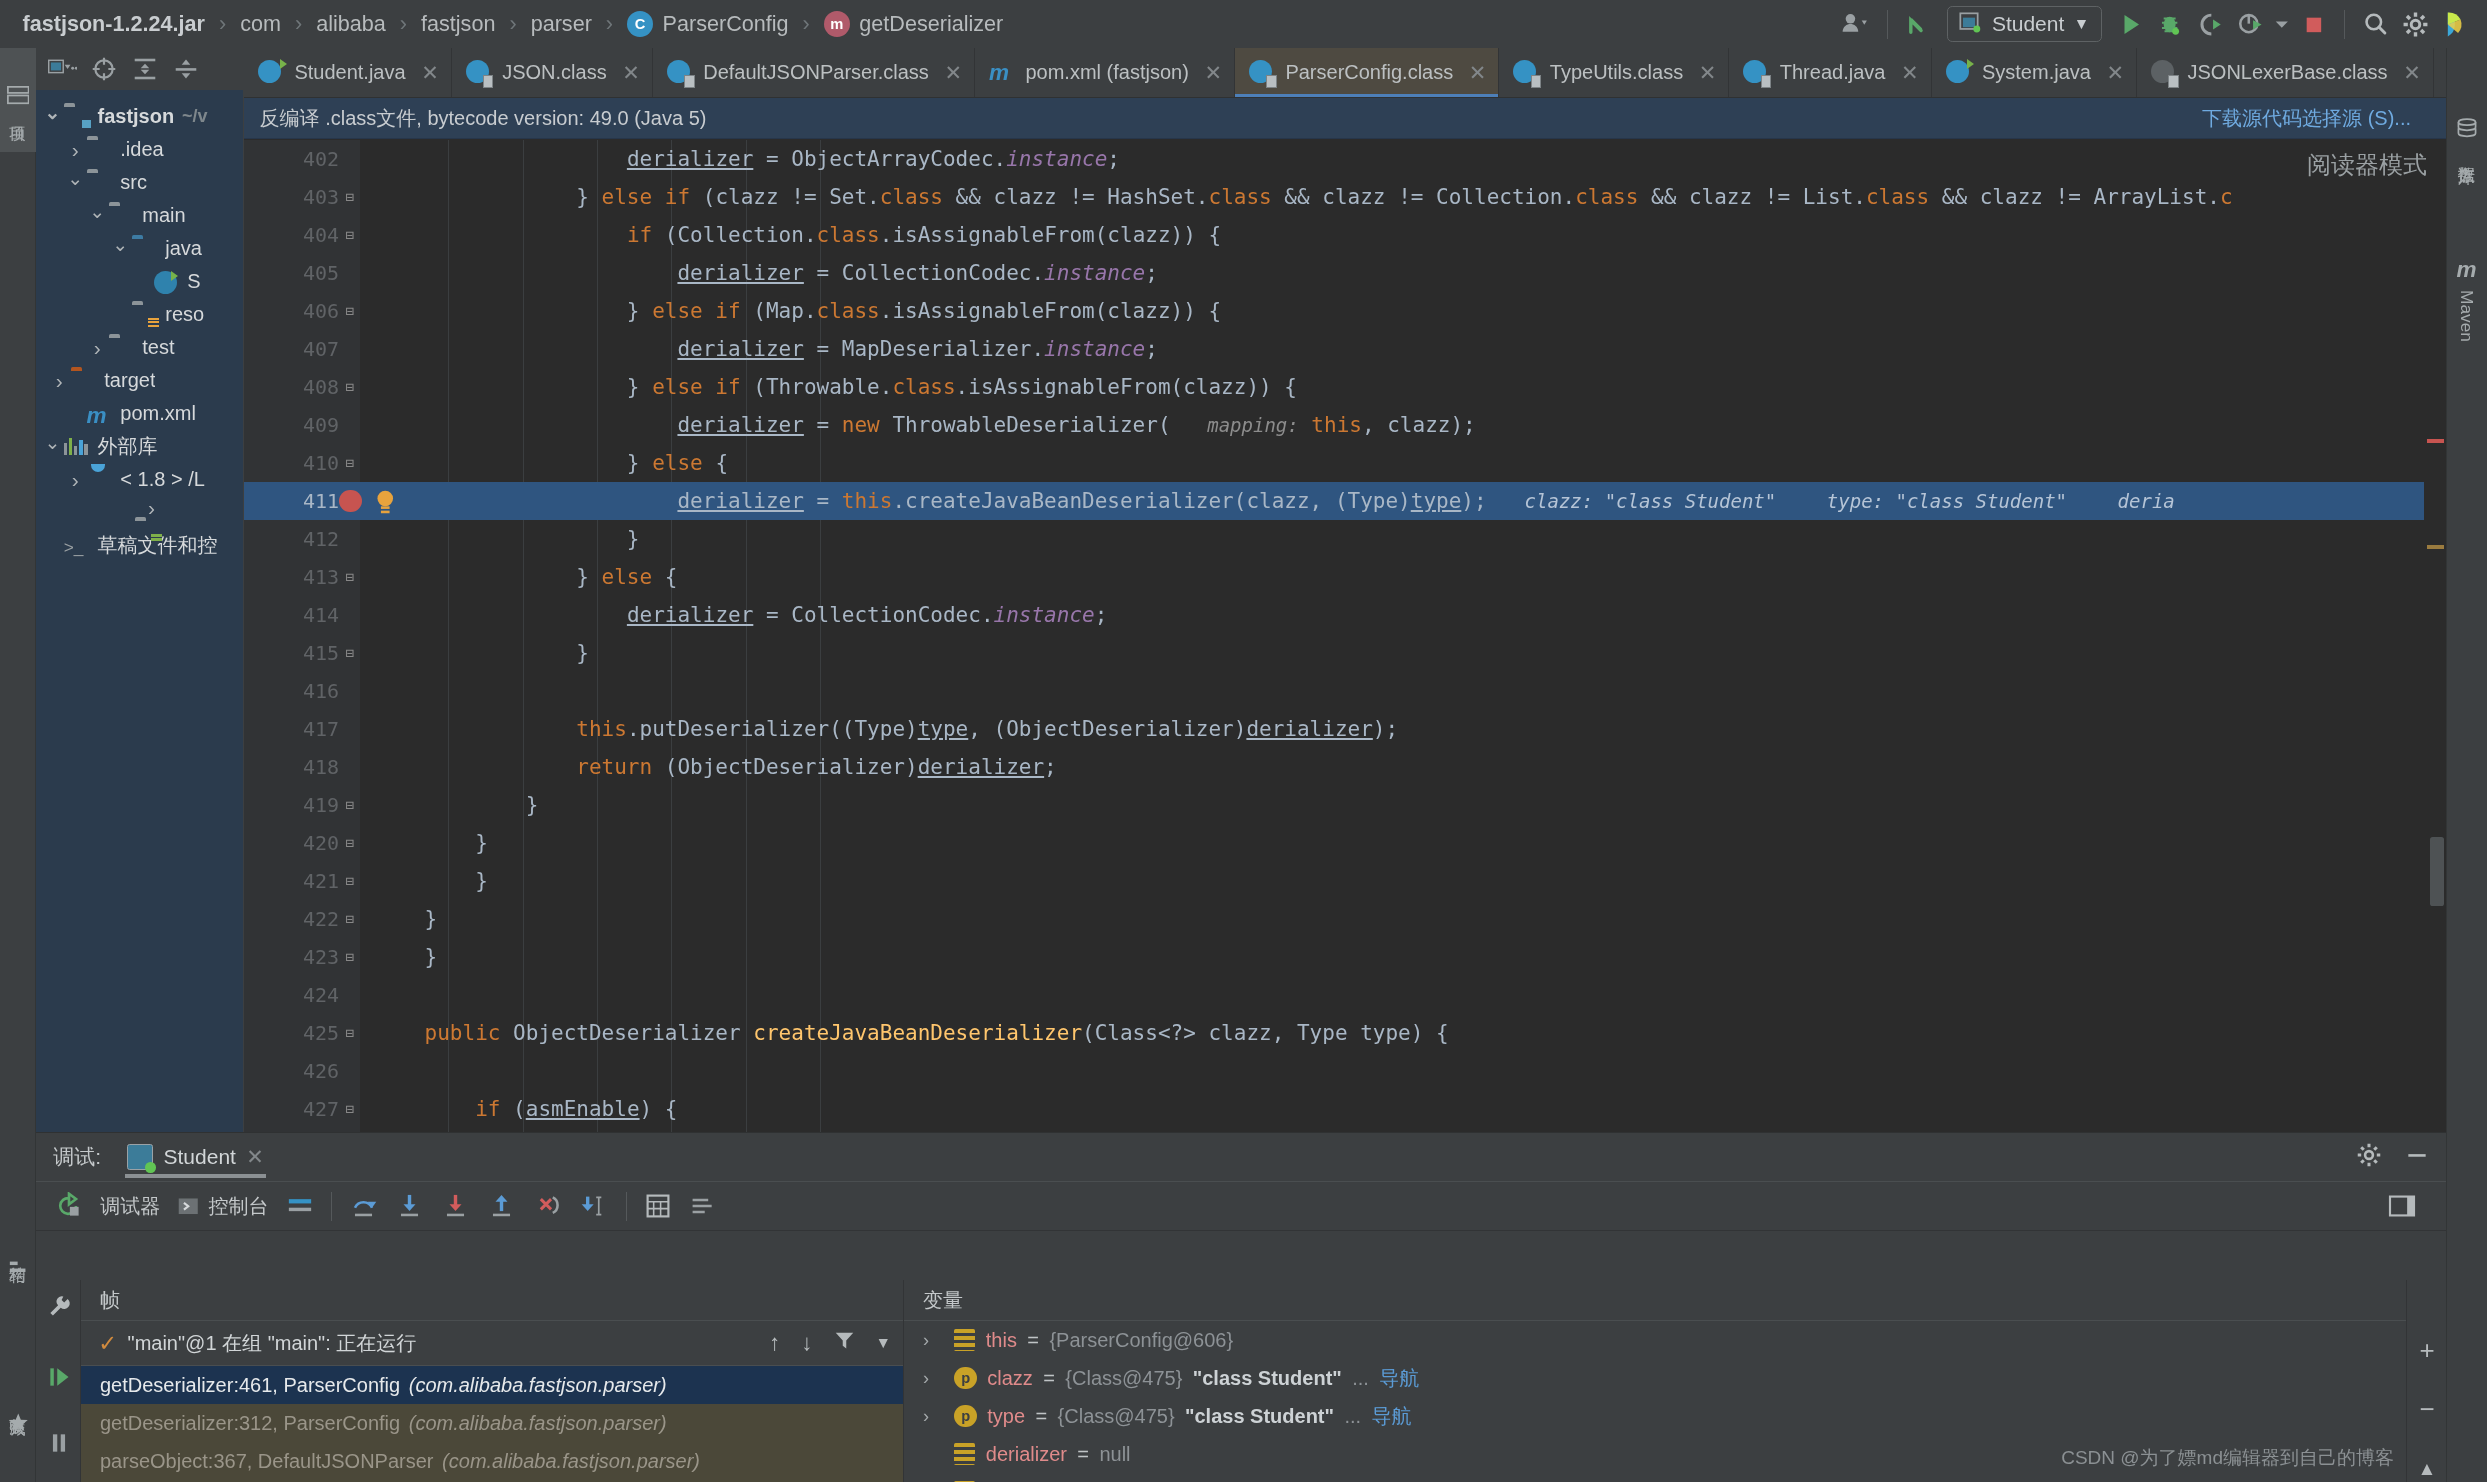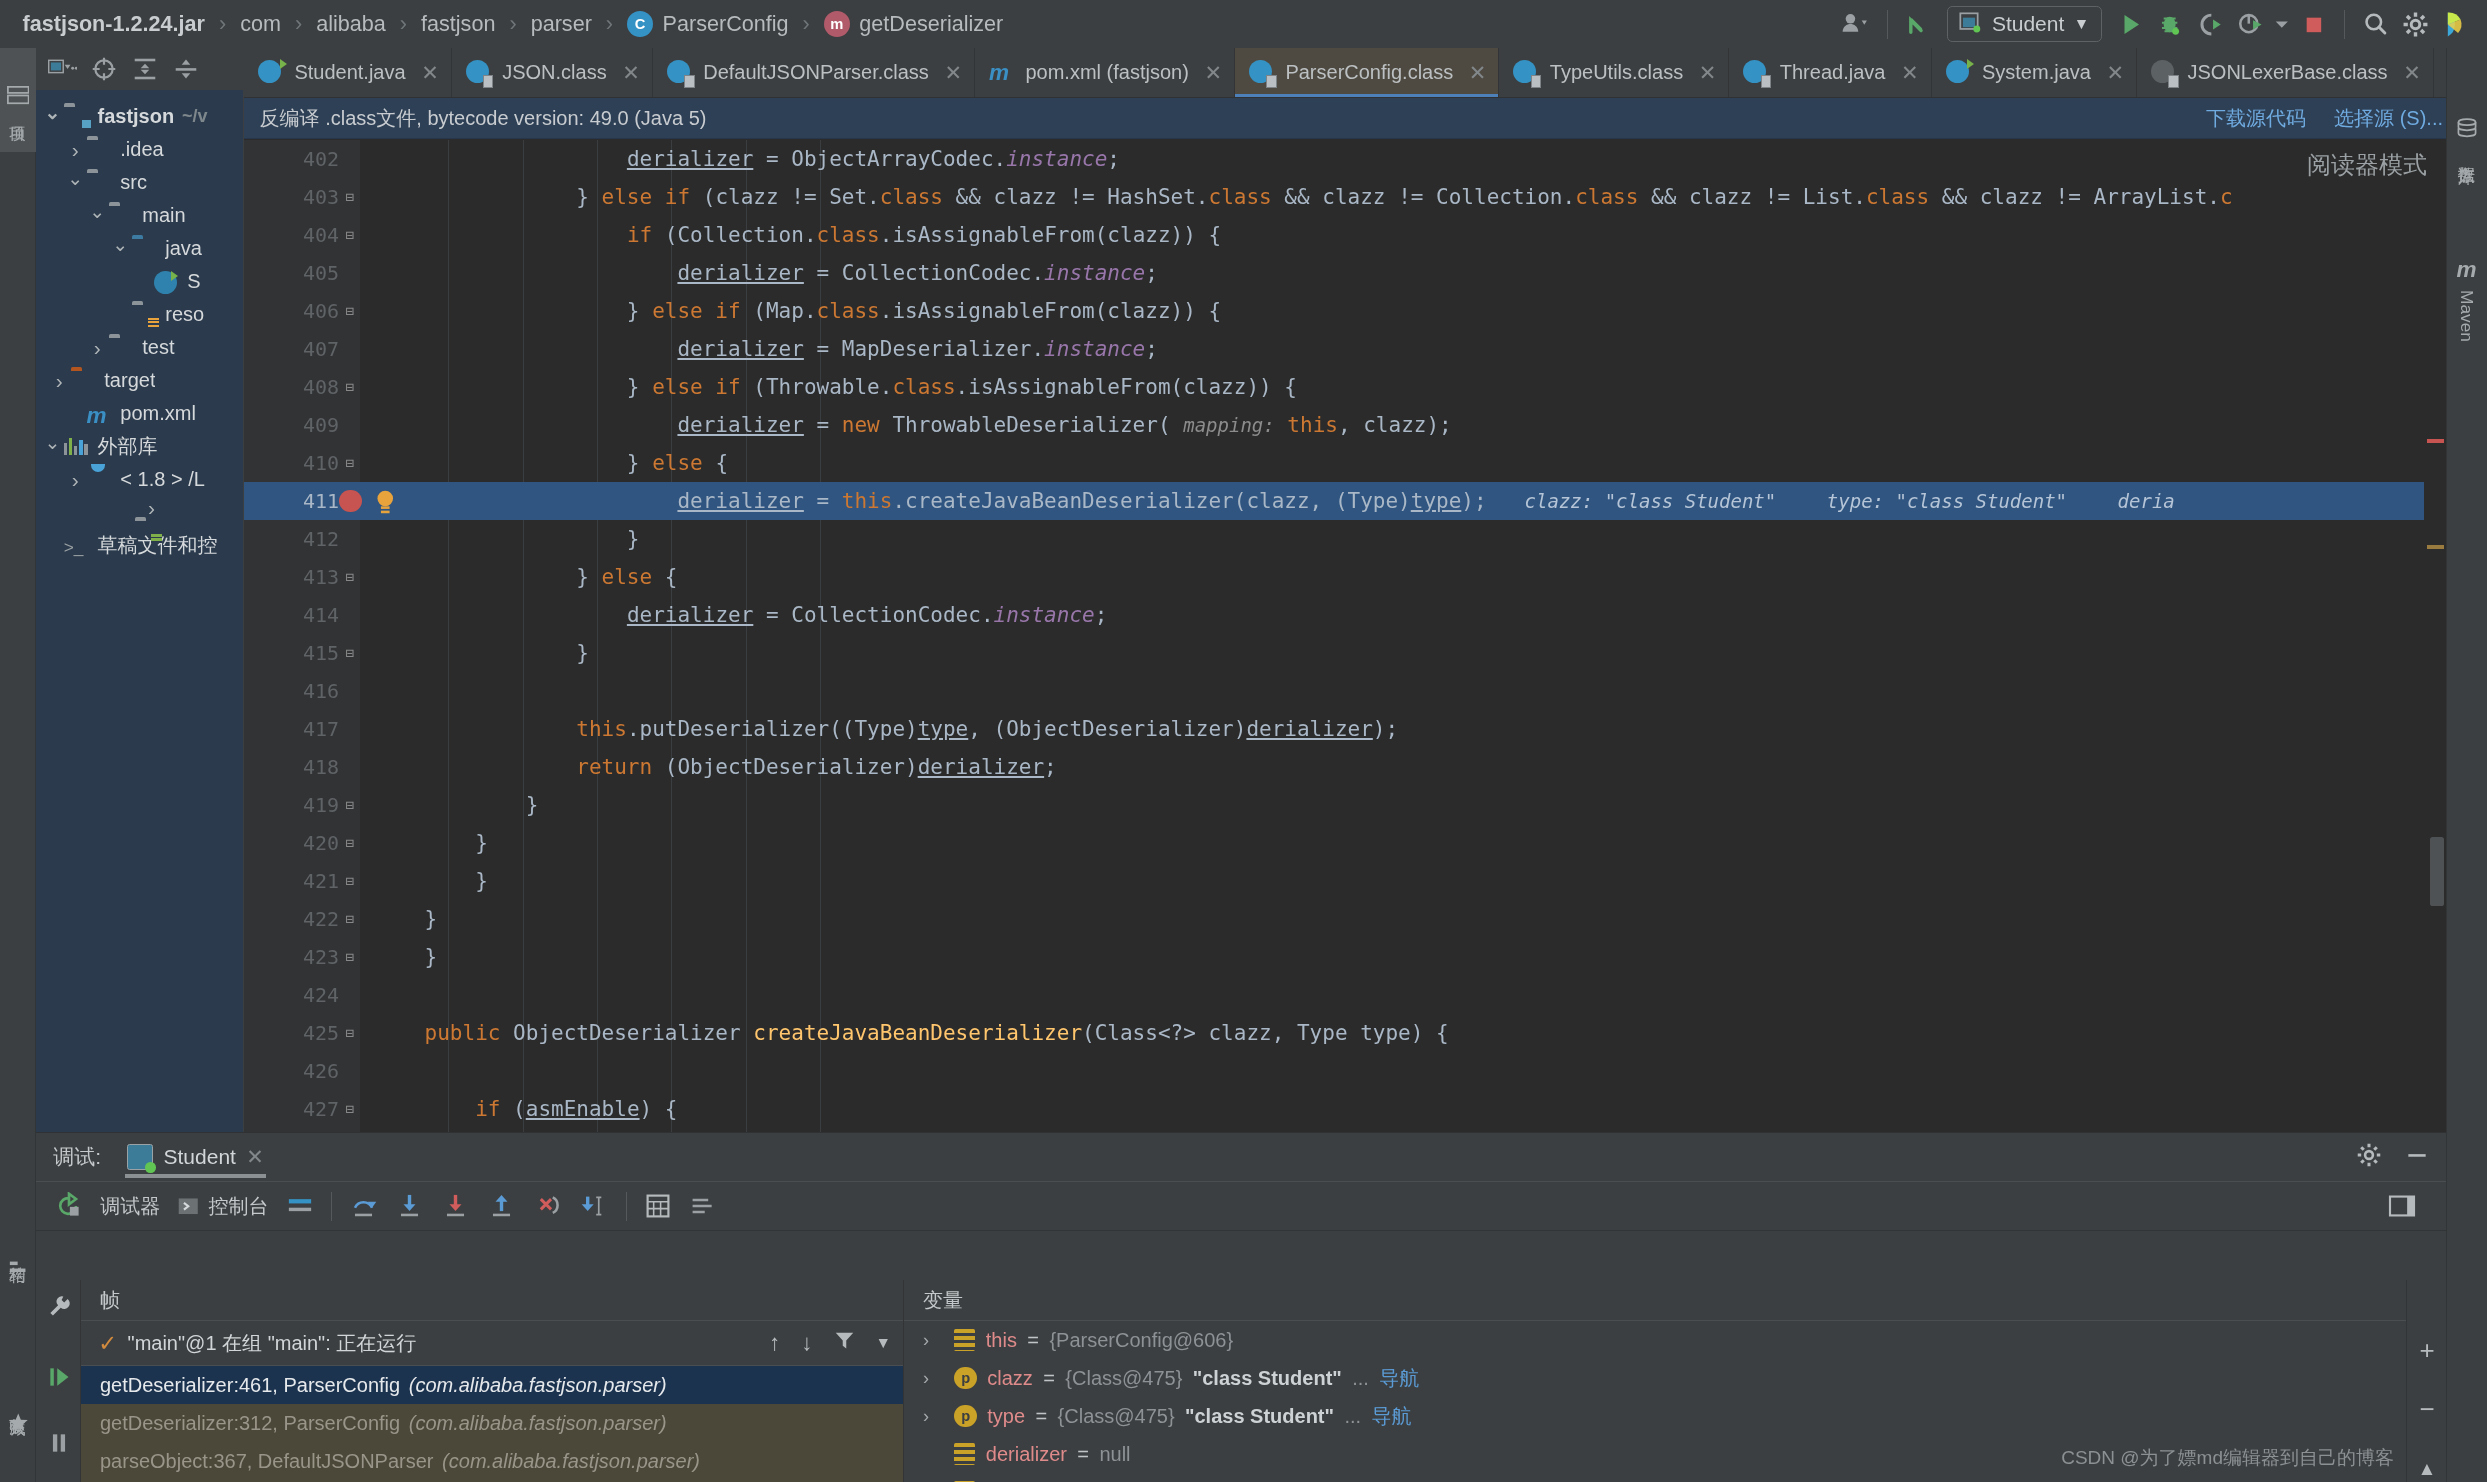--- a/index.html
+++ b/index.html
@@ -120,21 +120,21 @@
   .ti .arr{ position:absolute; right:-2.6px; top:-0.9px;
      border-left:7.8px solid #77b24a; border-top:5.2px solid transparent; border-bottom:5.2px solid transparent;}
   .ti .mm{ font-style:italic; font-weight:bold; font-size:22.5px; color:#3a8fc4; }
 
   .notice{
     position:absolute; left:0; top:50px; right:0; height:41px;
     background:#2e4055; display:flex; align-items:center;
     padding-left:15.6px; color:#c8ccd0; font-size:20px;
     border-bottom:0.9px solid #27364a;
   }
-  .notice .links{ position:absolute; right:3px; display:flex; gap:28px; }
+  .notice .links{ position:absolute; right:35px; display:flex; }
   .notice a{ color:#6faae0; text-decoration:none; }
 
   .code{
     position:absolute; left:0; top:92px; right:0; bottom:0;
     background:#2b2b2b; overflow:hidden;
   }
   .gutter{ position:absolute; left:0; top:0; bottom:0; width:116px; background:#313335; }
   .codelines{ position:absolute; left:0; top:0; right:0; bottom:0;
      font-family:"DejaVu Sans Mono", monospace; font-size:21px; }
   .ln{ position:relative; height:38px; line-height:38px; white-space:pre; }
@@ -146,21 +146,21 @@
   .fold{ position:absolute; left:97px; width:17.3px; text-align:center; color:#888; font-size:14.7px;}
   
   .guides{ position:absolute; left:130px; top:0; bottom:0; width:951px; pointer-events:none;}
   .guides i{ position:absolute; top:0; bottom:0; width:0.9px; background:#3b3e40;}
 
   .k{ color:#cc7832; }
   .f{ color:#9876aa; font-style:italic;}
   .fld{ color:#9876aa; }
   .m{ color:#ffc66d; }
   .u{ text-decoration:underline; }
-  .hint{ color:#8c8c8c; font-style:italic; font-size:19px;}
+  .hint{ color:#8c8c8c; font-style:italic; font-size:19px;margin-left:24px;}
   .hintb{ color:#b5c4d6; font-style:italic; font-size:19px;}
 
   .readermode{ position:absolute; right:19px; top:8.6px; color:#9aa0a3; font-size:24px;}
   .bpmark{ position:absolute; left:95px; width:22.5px; height:22.5px; border-radius:50%;
            background:#c75450; top:7.8px;}
   .bulb{ position:absolute; left:130px; top:7px; width:22.5px;height:26px;}
 
   
   .scrollmarks{ position:absolute; right:0; top:92px; bottom:0; width:22.5px; background:#2b2b2b;}
   .smark{ position:absolute; right:1.7px; width:17.3px; height:4.3px; }

